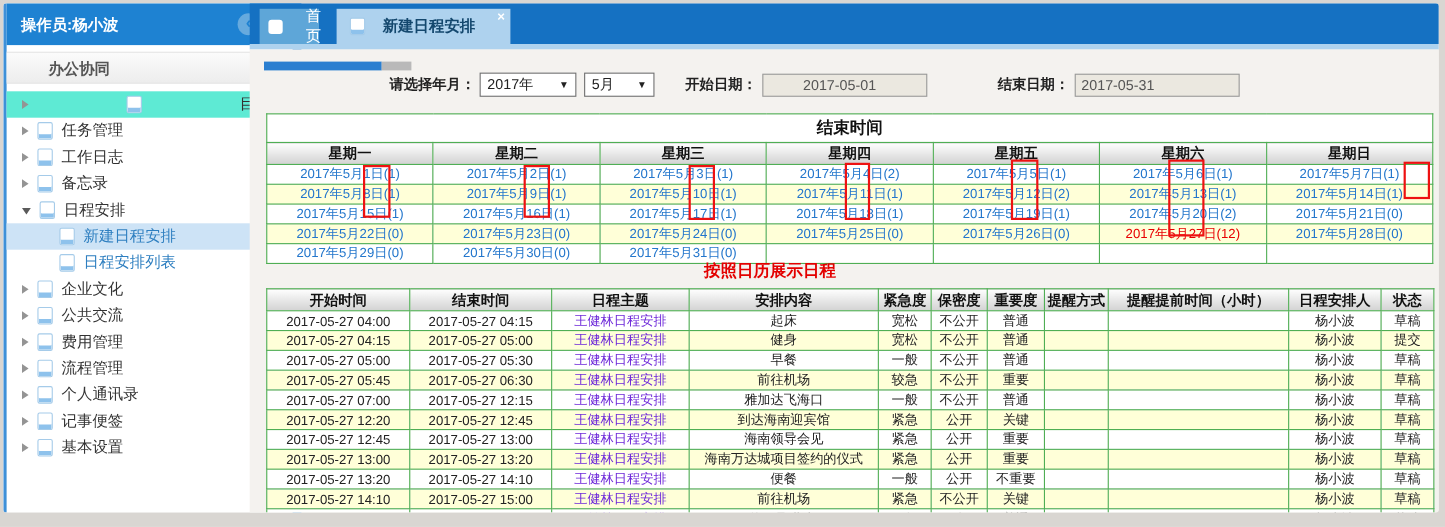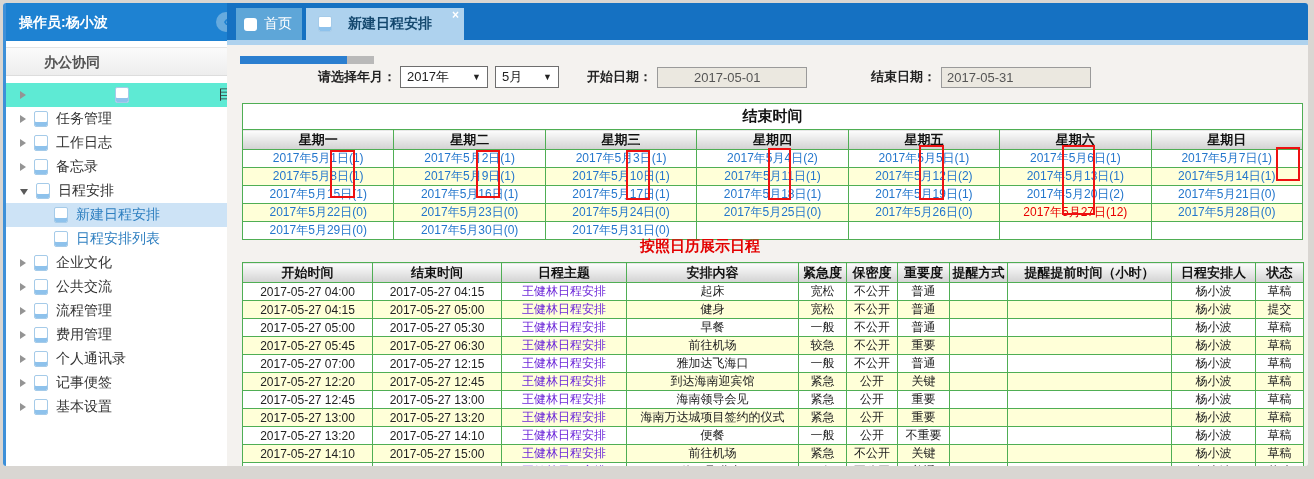--- a/index.html
+++ b/index.html
@@ -25,21 +25,21 @@
   .tri-r { width:0; height:0; border-left:6px solid #949494; border-top:4px solid transparent; border-bottom:4px solid transparent; margin-right:8px; }
   .tri-d { width:0; height:0; border-top:6px solid #5a5a5a; border-left:4px solid transparent; border-right:4px solid transparent; margin-right:8px; margin-top:2px; }
   .doc { width:14px; height:16px; background:#fff; border:1px solid #a5cbe9; border-radius:2px; box-shadow:inset 0 -4px 0 #8ec2ec; margin-right:8px; flex:none; }
   .sb-scroll { position:absolute; right:0; top:38px; bottom:0; width:8px; background:#3e90d8; }
   .sb-thumb { position:absolute; top:200px; height:75px; width:8px; background:#7db8e8; border-radius:2px; color:#eaf4fc; font-size:9px; text-align:center; line-height:135px; }
 
   
   .main { position:absolute; left:224px; top:0; right:0; height:463px; }
   .tabbar { height:37px; background:#1571c2; position:relative; }
   .tab { position:absolute; top:5px; height:32px; display:flex; align-items:center; font-size:14px; cursor:pointer; }
-  .tab-home { left:9px; width:66px; background:#5ea6d8; color:#fff; padding-left:8px; gap:7px; }
+  .tab-home { left:9px; width:54px; background:#5ea6d8; color:#fff; padding-left:8px; gap:21px; }
   .sq-icon { width:13px; height:13px; background:#fff; border-radius:3px; flex:none; }
   .tab-active { left:79px; width:158px; background:#aed2ee; color:#14486e; font-weight:bold; padding-left:12px; gap:8px; }
   .tab-close { position:absolute; top:0px; right:5px; color:#fff; font-size:12px; font-weight:bold; line-height:14px; }
   .tab-strip { height:5px; background:#aed2ee; }
   .content { position:relative; height:421px; background:#f4f2ef; overflow:hidden; }
   .hscroll { position:absolute; left:13px; top:11px; height:8px; display:flex; }
   .hs-blue { width:107px; background:#2b7fd0; }
   .hs-gray { width:27px; background:#b9b9b9; }
 
   
@@ -130,26 +130,26 @@
           <span>企业文化</span>
         </li>
         <li class="top">
           <span class="tri-r"></span>
           <span class="doc"></span>
           <span>公共交流</span>
         </li>
         <li class="top">
           <span class="tri-r"></span>
           <span class="doc"></span>
+          <span>费用管理</span>
+        </li>
+        <li class="top">
+          <span class="tri-r"></span>
+          <span class="doc"></span>
           <span>流程管理</span>
-        </li>
-        <li class="top">
-          <span class="tri-r"></span>
-          <span class="doc"></span>
-          <span>费用管理</span>
         </li>
         <li class="top">
           <span class="tri-r"></span>
           <span class="doc"></span>
           <span>个人通讯录</span>
         </li>
         <li class="top">
           <span class="tri-r"></span>
           <span class="doc"></span>
           <span>记事便签</span>
@@ -179,21 +179,21 @@
     </div>
     <div class="tab-strip"></div>
 
     <div class="content">
       <div class="hscroll">
         <div class="hs-blue"></div>
         <div class="hs-gray"></div>
       </div>
 
       <div class="form-row">
-        <span class="lbl" style="margin-left:76px">请选择年月：</span>
+        <span class="lbl" style="margin-left:112px">请选择年月：</span>
         <span class="sel" style="width:88px; margin-left:4px">
           <span>2017年</span>
             <span class="car">▼</span>
         </span>
         <span class="sel" style="width:64px; margin-left:7px">
           <span>5月</span>
             <span class="car">▼</span>
         </span>
         <span class="lbl" style="margin-left:28px">开始日期：</span>
         <input class="txt" style="margin-left: 5px; padding-left: 36px;" readonly="" value="2017-05-01">

